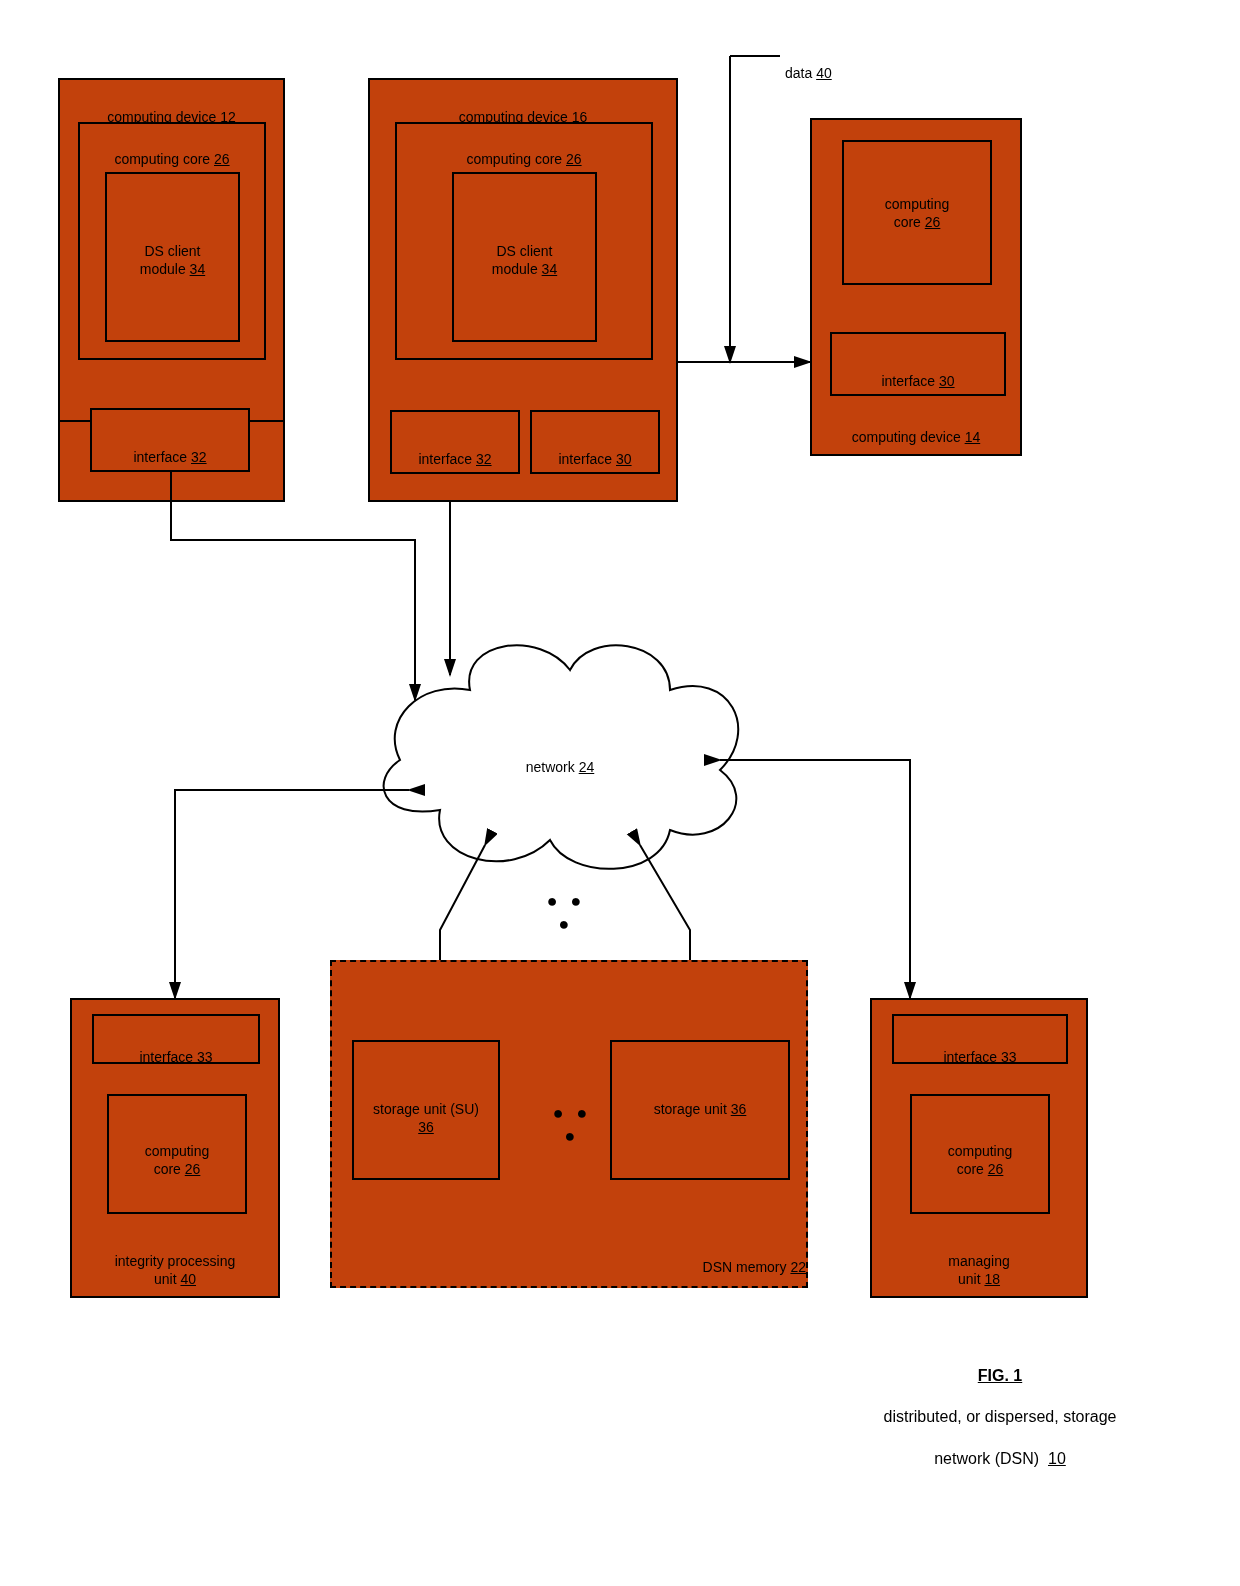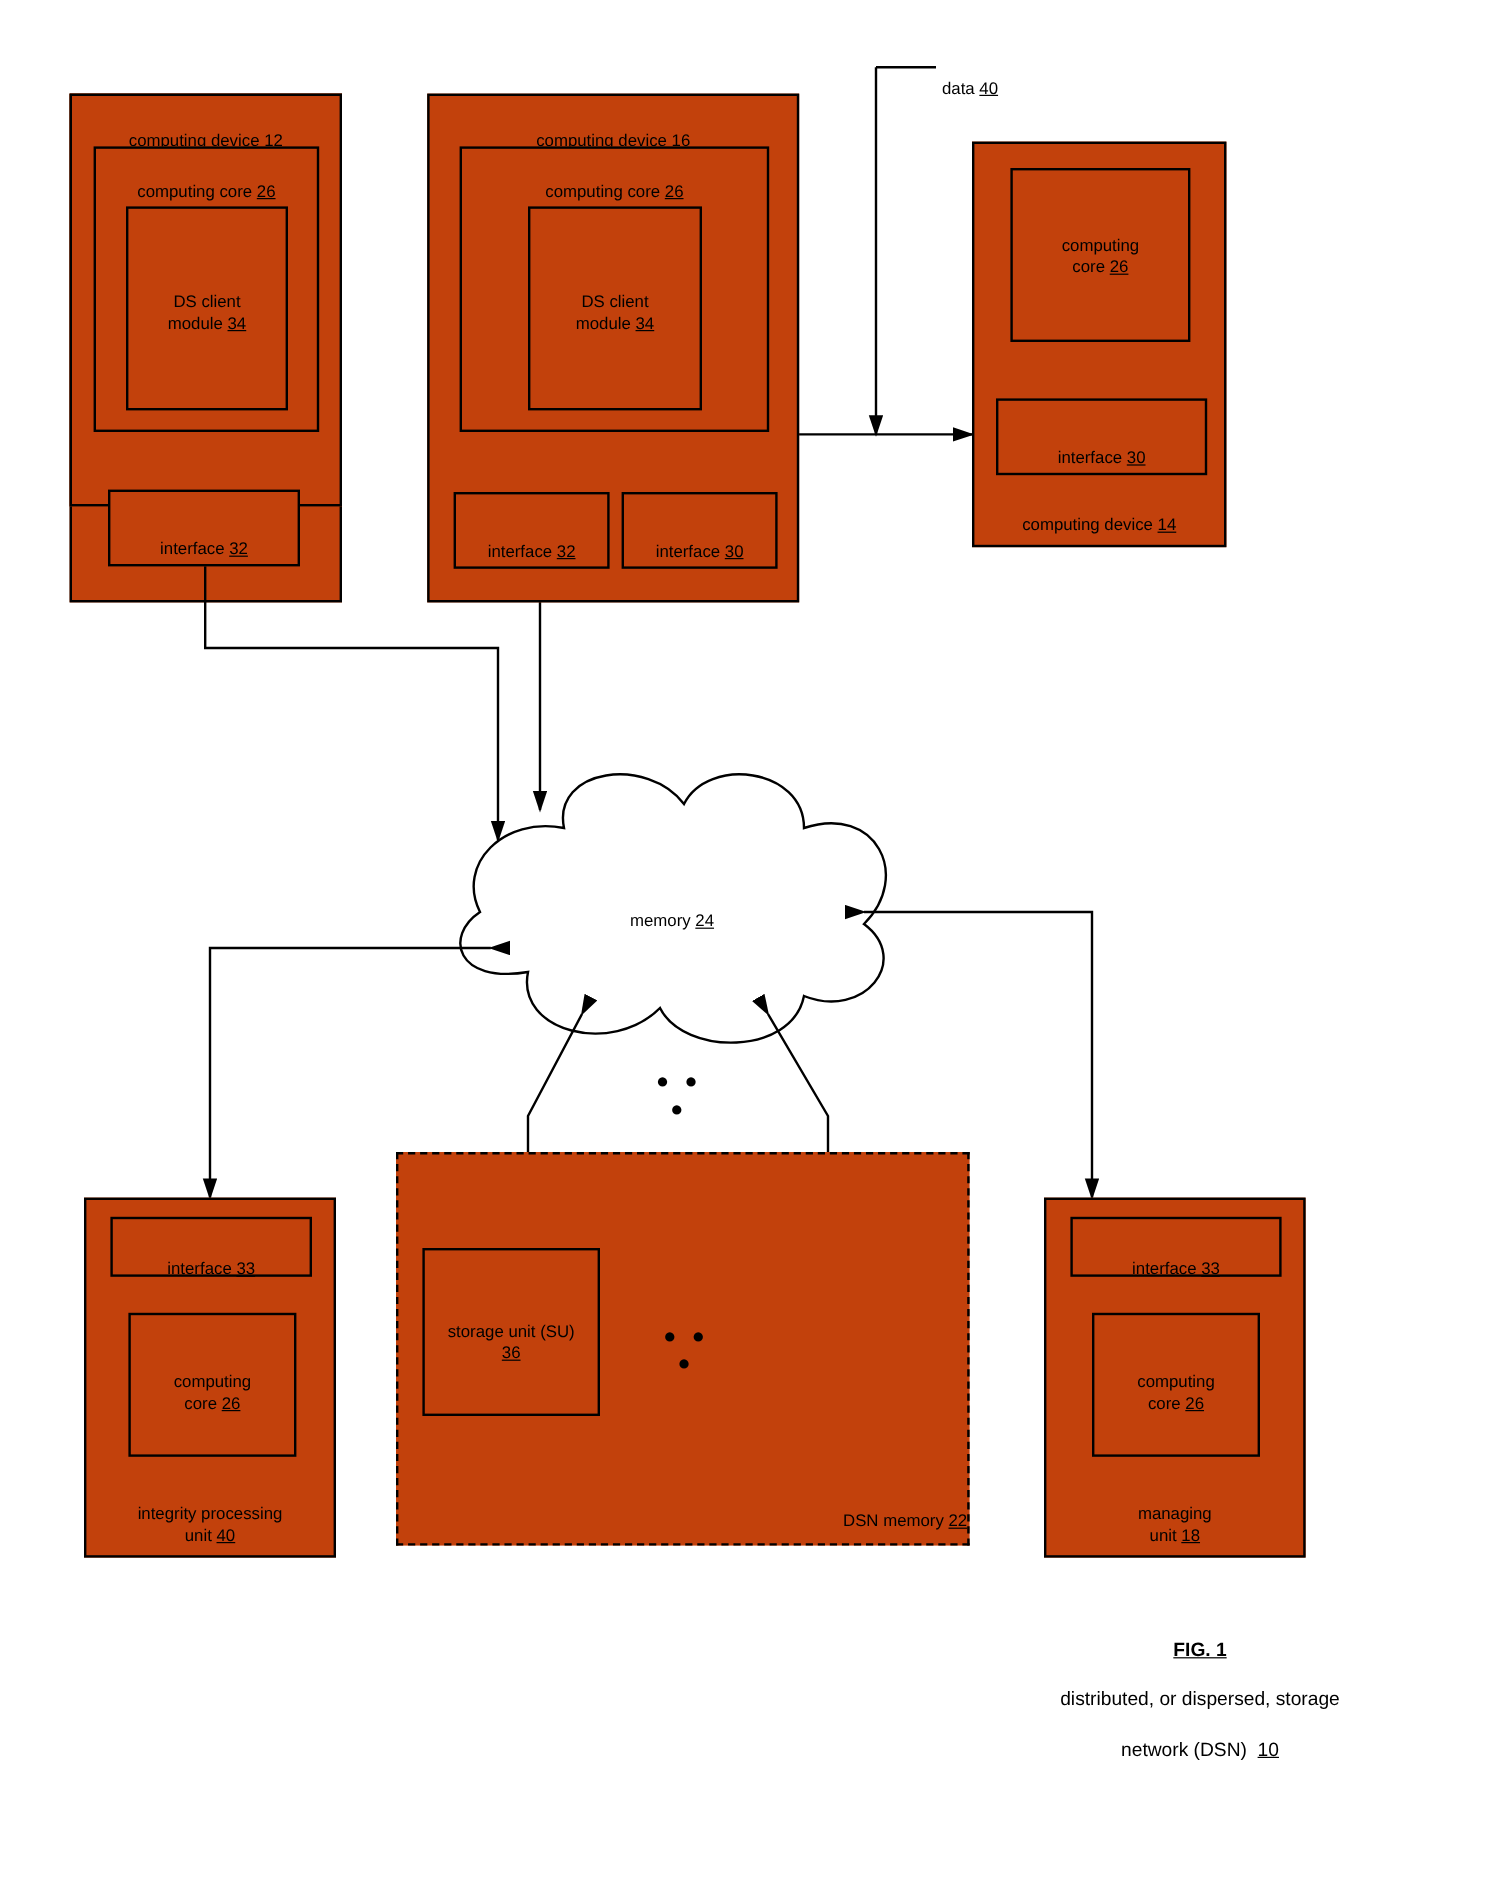--- a/index.html
+++ b/index.html
@@ -108,21 +108,21 @@
   </div>
 </div>
 <div class="box" style="left:90px; top:408px; width:160px; height:64px;">
   <div class="label" style="left:0; right:0; top:20px;">
     <span>interface</span> <span class="u">32</span>
   </div>
 </div>
 
 <div class="box" style="left:58px; top:78px; width:227px; height:424px; z-index:-1;"></div>
 
-<div class="box" style="left:356px; top:78px; width:310px; height:424px;">
+<div class="box" style="left:368px; top:78px; width:310px; height:424px;">
   <div class="label" style="left:0; right:0; top:10px;">
     <span>computing device</span> <span class="u">16</span>
   </div>
   <div class="box" style="left:25px; top:42px; width:258px; height:238px;">
     <div class="label" style="left:0; right:0; top:8px;">
       <span>computing core</span> <span class="u">26</span>
     </div>
     <div class="box" style="left:55px; top:48px; width:145px; height:170px;">
       <div class="label" style="left:0; right:0; top:50px;">
         <span>DS client</span><br><span>module</span> <span class="u">34</span>
@@ -151,21 +151,21 @@
     <div class="label" style="left:0; right:0; top:20px;">
       <span>interface</span> <span class="u">30</span>
     </div>
   </div>
   <div class="label" style="left:0; right:0; bottom:8px;">
     <span>computing device</span> <span class="u">14</span>
   </div>
 </div>
 
 <div class="label" style="left:500px; top:740px; width:120px;">
-  <span>memory</span> <span class="u">24</span>
+  <span>network</span> <span class="u">24</span>
 </div>
 
 <div class="box" style="left:70px; top:998px; width:210px; height:300px;">
   <div class="box" style="left:20px; top:14px; width:168px; height:50px;">
     <div class="label" style="left:0; right:0; top:14px;">
       <span>interface</span> <span class="u">33</span>
     </div>
   </div>
   <div class="box" style="left:35px; top:94px; width:140px; height:120px;">
     <div class="label" style="left:0; right:0; top:28px;">
@@ -177,20 +177,25 @@
   </div>
 </div>
 
 <div class="dashed box" style="left:330px; top:960px; width:478px; height:328px; border-style:dashed;">
   <div class="box" style="left:20px; top:78px; width:148px; height:140px;">
     <div class="label" style="left:0; right:0; top:40px;">
       <span>storage unit (SU)</span><br><span class="u">36</span>
     </div>
   </div>
   <div class="label dot" style="left:210px; top:140px; width:60px;">● ● ●</div>
+  <div class="box" style="left:278px; top:78px; width:180px; height:140px;">
+    <div class="label" style="left:0; right:0; top:40px;">
+      <span>storage unit</span> <span class="u">36</span>
+    </div>
+  </div>
   <div class="label" style="left:0; right:0; bottom:10px;text-align:right;">
     <span>DSN memory</span> <span class="u">22</span>
   </div>
 </div>
 
 <div class="label dot" style="left:536px; top:890px; width:60px;">● ● ●</div>
 
 <div class="box" style="left:870px; top:998px; width:218px; height:300px;">
   <div class="box" style="left:20px; top:14px; width:176px; height:50px;">
     <div class="label" style="left:0; right:0; top:14px;">

